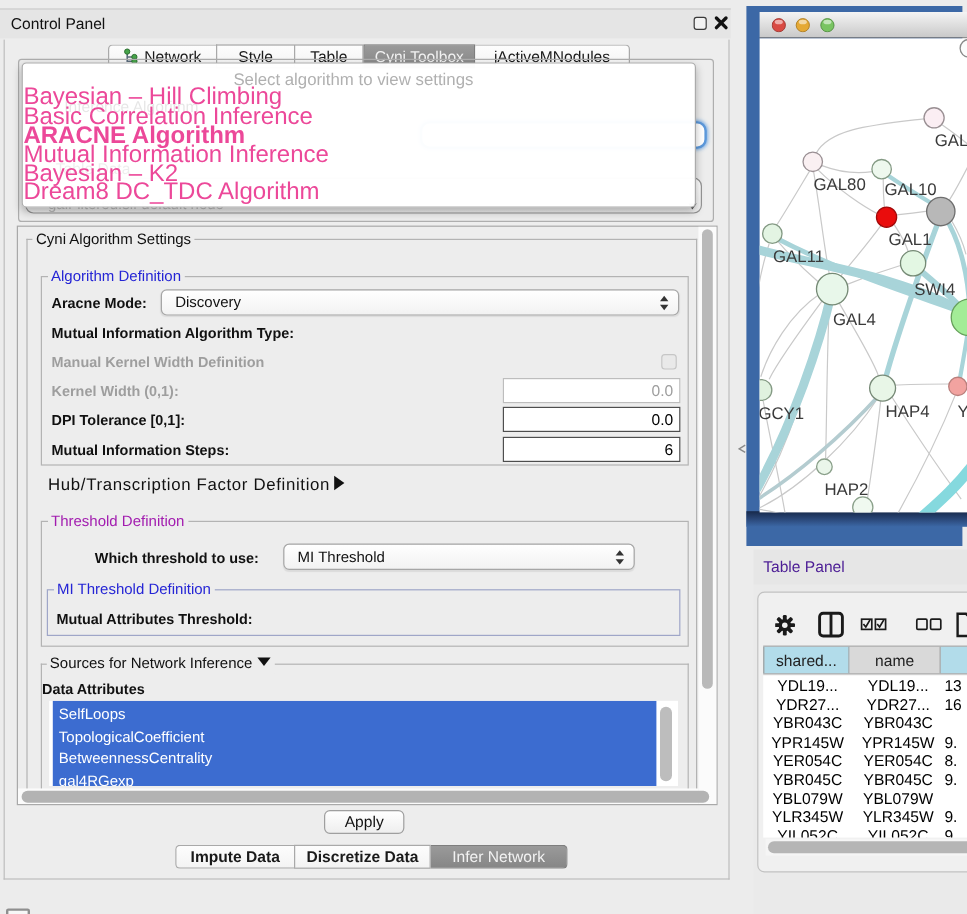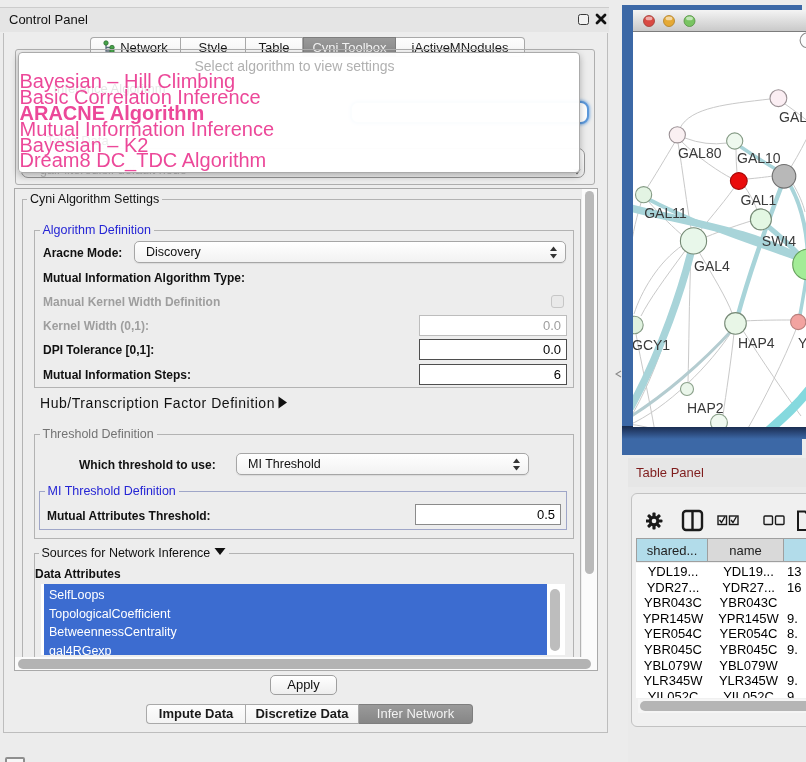--- a/index.html
+++ b/index.html
@@ -89,34 +89,33 @@
   <div class="tfield" style="left:416px;top:331px;width:148px;border:1.5px solid #4e4e4e;color:#000;">0.0</div>
   <div class="lbl abs" style="left:40px;top:360px;">Mutual Information Steps:</div>
   <div class="tfield" style="left:416px;top:356px;width:148px;border:1.5px solid #4e4e4e;color:#000;">6</div>
 
   <div class="abs" style="left:37px;top:387px;font-size:14px;letter-spacing:0.55px;color:#111;">Hub/Transcription Factor Definition</div>
   <svg class="abs" style="left:274px;top:388px;" width="11" height="13" viewBox="0 0 11 13">
       <path d="M1.5 0.5 L10 6.5 L1.5 12.5 Z" fill="#111"></path>
     </svg>
 
   <div class="group" style="left:30.5px;top:426px;width:540px;height:105px;">
-    <div class="gtitle" style="left:5px;color:#737373;">Threshold Definition</div>
+    <div class="gtitle" style="left:5px;color:#a21caf;">Threshold Definition</div>
   </div>
   <div class="lbl abs" style="left:76px;top:450px;">Which threshold to use:</div>
   <div class="combo" style="left:233px;top:445px;width:293px;">MI Threshold
     <svg class="spin" width="9" height="13" viewBox="0 0 9 13">
         <path d="M4.5 0.5 L8 5 L1 5 Z" fill="#333"></path>
         <path d="M4.5 12.5 L8 8 L1 8 Z" fill="#333"></path>
       </svg>
   </div>
   <div class="group" style="left:35.5px;top:483px;width:528px;height:39px;border-color:#9fa6c8;">
     <div class="gtitle" style="left:5px;color:#2525d5;">MI Threshold Definition</div>
   </div>
   <div class="lbl abs" style="left:44px;top:501px;">Mutual Attributes Threshold:</div>
-  <div class="tfield" style="left:412px;top:496px;width:146px;border:1px solid #8b8b8b;color:#000;">0.5</div>
 
   <div class="group" style="left:30.5px;top:545px;width:540px;height:104px;border-bottom:none;">
     <div class="gtitle" style="left:4px;color:#111;">Sources for Network Inference
       <svg width="12" height="9" viewBox="0 0 12 9" style="vertical-align:1px;">
           <path d="M0.5 1 L11.5 1 L6 8 Z" fill="#111"></path>
         </svg>
     </div>
   </div>
   <div class="lbl abs" style="left:32px;top:559px;">Data Attributes</div>
   <div class="abs" style="left:38px;top:576px;width:524px;height:71px;background:#fff;overflow:hidden;">
@@ -242,21 +241,21 @@
       <text x="-1" y="317.5">GCY1</text>
       <text x="105" y="315.5">HAP4</text>
       <text x="165" y="315.5">Y</text>
       <text x="54" y="380.5">HAP2</text>
     </g>
   </svg>
 </div>
 
 <div class="abs" style="left:628px;top:458px;width:178px;height:304px;background:#eaeaea;">
   <div class="abs" style="left:0;top:0;width:178px;height:29px;background:#e6e6e6;">
-    <div class="abs" style="left:8px;top:7px;font-size:13px;color:#7f1d1d;">Table Panel</div>
+    <div class="abs" style="left:8px;top:7px;font-size:13px;color:#4c1d95;">Table Panel</div>
   </div>
 
   <div class="abs" style="left:3px;top:35px;width:180px;height:234px;background:#f0f0f0;border:1px solid #c2c2c2;border-radius:6px 0 0 6px;overflow:hidden;">
 
     <svg class="abs" style="left:14px;top:15px;" width="160" height="24" viewBox="0 0 160 24">
 
       <g transform="translate(8,12)" fill="#1a1a1a">
         <circle r="5.2"></circle>
         <g>
           <rect x="-1.6" y="-8.5" width="3.2" height="17" rx="1"></rect>

